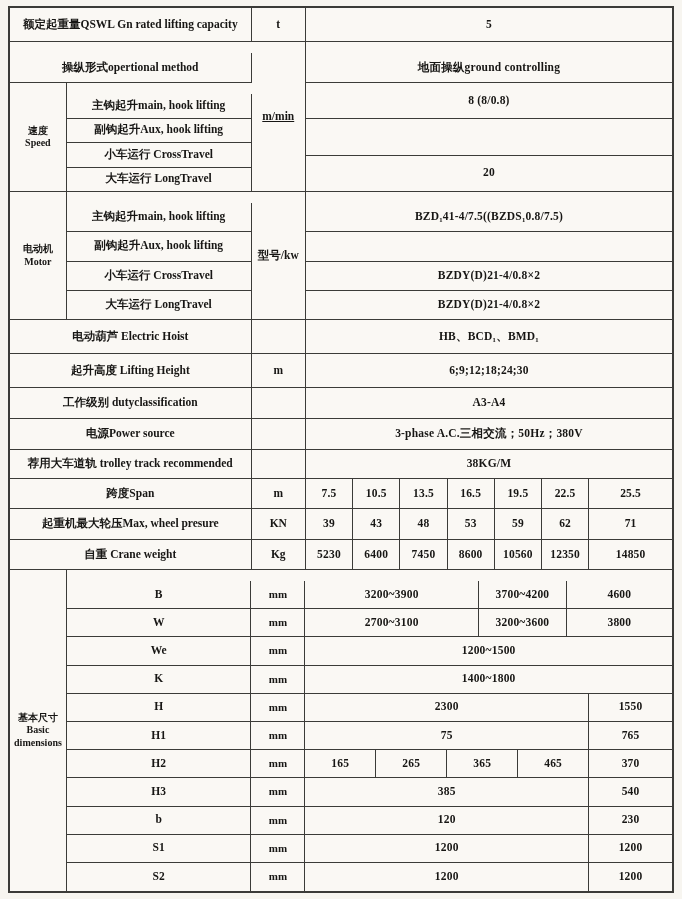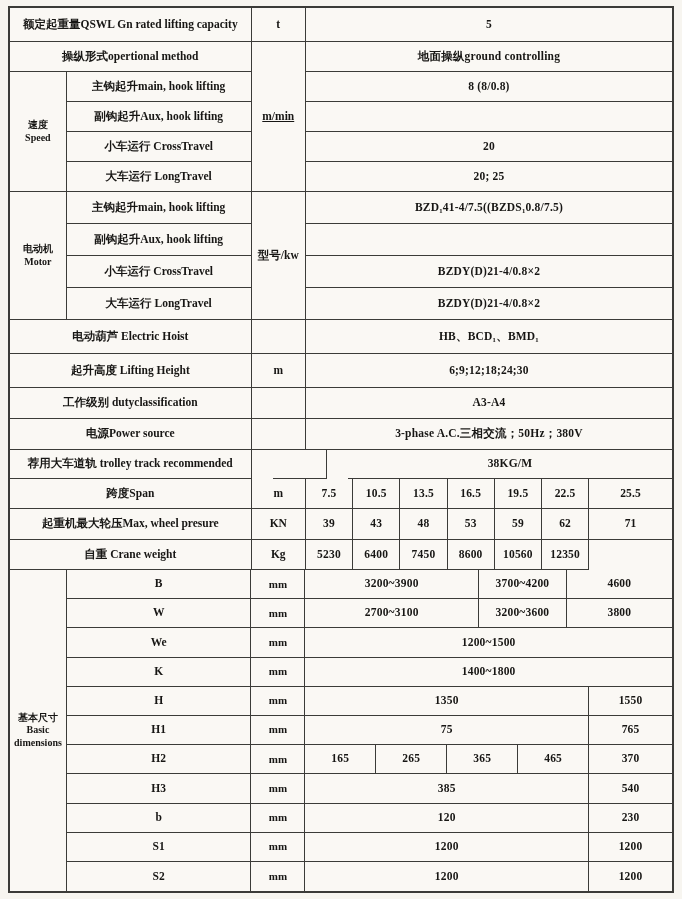--- a/index.html
+++ b/index.html
@@ -16,21 +16,21 @@
     color:var(--ink);
   }
   .table{
     position:absolute;left:8px;top:6px;width:666px;height:887px;
     box-sizing:border-box;border:2px solid var(--ln);
     background:var(--cellbg);
     display:flex;flex-direction:column;
     font-weight:bold;
   }
   .sect{display:flex;width:100%;box-sizing:border-box;}
-  .col{display:flex;flex-direction:column;box-sizing:border-box;}
+  .col{display:flex;flex-direction:column;box-sizing:border-box;margin-top:11px;}
   .c{
     box-sizing:border-box;
     border-right:1.5px solid var(--ln);
     border-bottom:1.5px solid var(--ln);
     display:flex;align-items:center;justify-content:center;
     text-align:center;
     font-size:11.5px;line-height:1.2;
     padding:1px 3px;overflow:hidden;
   }
   .nr{border-right:none;}
@@ -49,21 +49,21 @@
   .vw-narrow{width:12.9%;}
   .vw-bw1{width:47.4%;}
   .vw-bw2{width:23.9%;}
   .vw-wide{width:77.4%;}
   .vw-q{width:19.35%;}
   .small{font-size:11px;}
   .vals{font-size:11.5px;letter-spacing:.2px;}
   .grouptxt{font-size:10px;line-height:1.25;}
   
   .h34{height:34px;}.h30{height:30px;}.h150{height:150px;}.h128{height:128px;}
-  .h31{height:31px;}.h29{height:29px;gap:21px;}
+  .h31{height:31px;}.h29{height:29px;}
 </style>
 </head>
 <body>
 
 <div class="table">
 
   <div class="sect h34">
     <div class="c w-label">额定起重量QSWL Gn rated lifting capacity</div>
     <div class="c w-unit">t</div>
     <div class="c grow nr vals">5</div>
@@ -84,21 +84,20 @@
           <div class="c grow" style="width:100%;">大车运行 LongTravel</div>
         </div>
       </div>
     </div>
     <div class="c w-unit" style="height:100%;text-decoration:underline;">m/min</div>
     <div class="col grow">
       <div class="c h30 nr vals" style="width:100%;">地面操纵ground controlling</div>
       <div class="c grow nr vals" style="width:100%;">8 (8/0.8)</div>
       <div class="c grow nr vals" style="width:100%;"></div>
       <div class="c grow nr vals" style="width:100%;">20</div>
-      <div class="c grow nr vals" style="width:100%;">20; 25</div>
     </div>
   </div>
 
   <div class="sect h128">
     <div class="sect w-label">
       <div class="c w-group grouptxt">
         <span><span>电动机</span><br>
         <span>Motor</span></span>
       </div>
       <div class="col grow">
@@ -178,20 +177,21 @@
   <div class="sect h30">
     <div class="c w-label">自重 Crane weight</div>
     <div class="c w-unit">Kg</div>
     <div class="sect grow">
       <div class="c vw-narrow vals">5230</div>
       <div class="c vw-narrow vals">6400</div>
       <div class="c vw-narrow vals">7450</div>
       <div class="c vw-narrow vals">8600</div>
       <div class="c vw-narrow vals">10560</div>
       <div class="c vw-narrow vals">12350</div>
+      <div class="c grow nr vals">14850</div>
     </div>
   </div>
 
   <div class="sect grow">
     <div class="c w-bgroup nb grouptxt">
       <span><span>基本尺寸</span><br>
       <span>Basic</span><br>
       <span>dimensions</span></span>
     </div>
     <div class="col grow">
@@ -229,21 +229,21 @@
         <div class="c w-bunit small">mm</div>
         <div class="sect grow">
           <div class="c grow nr vals">1400~1800</div>
         </div>
       </div>
 
       <div class="sect grow">
         <div class="c w-blabel">H</div>
         <div class="c w-bunit small">mm</div>
         <div class="sect grow">
-          <div class="c vw-wide vals">1350</div>
+          <div class="c vw-wide vals">2300</div>
           <div class="c grow nr vals">1550</div>
         </div>
       </div>
 
       <div class="sect grow">
         <div class="c w-blabel">H1</div>
         <div class="c w-bunit small">mm</div>
         <div class="sect grow">
           <div class="c vw-wide vals">75</div>
           <div class="c grow nr vals">765</div>

